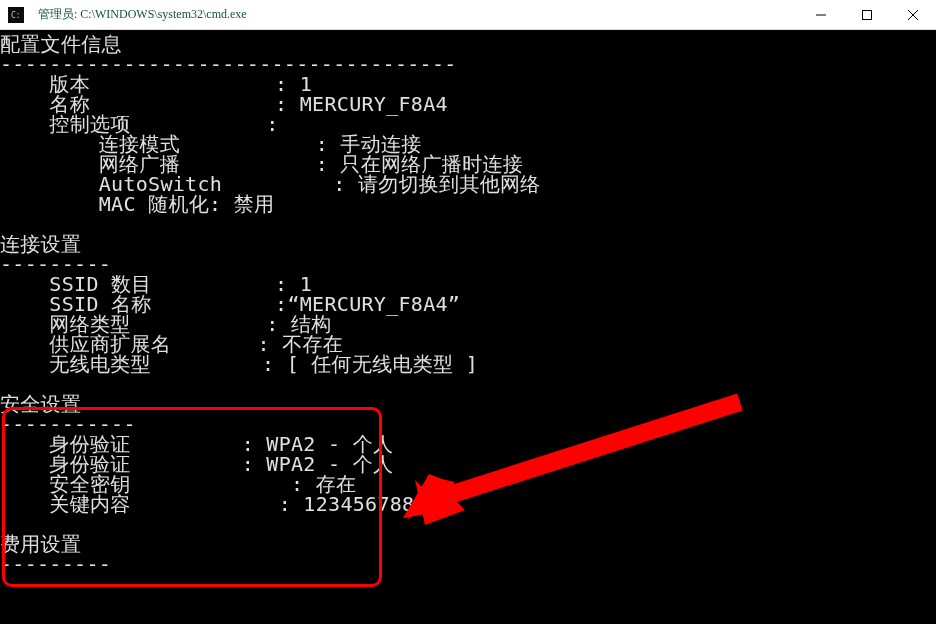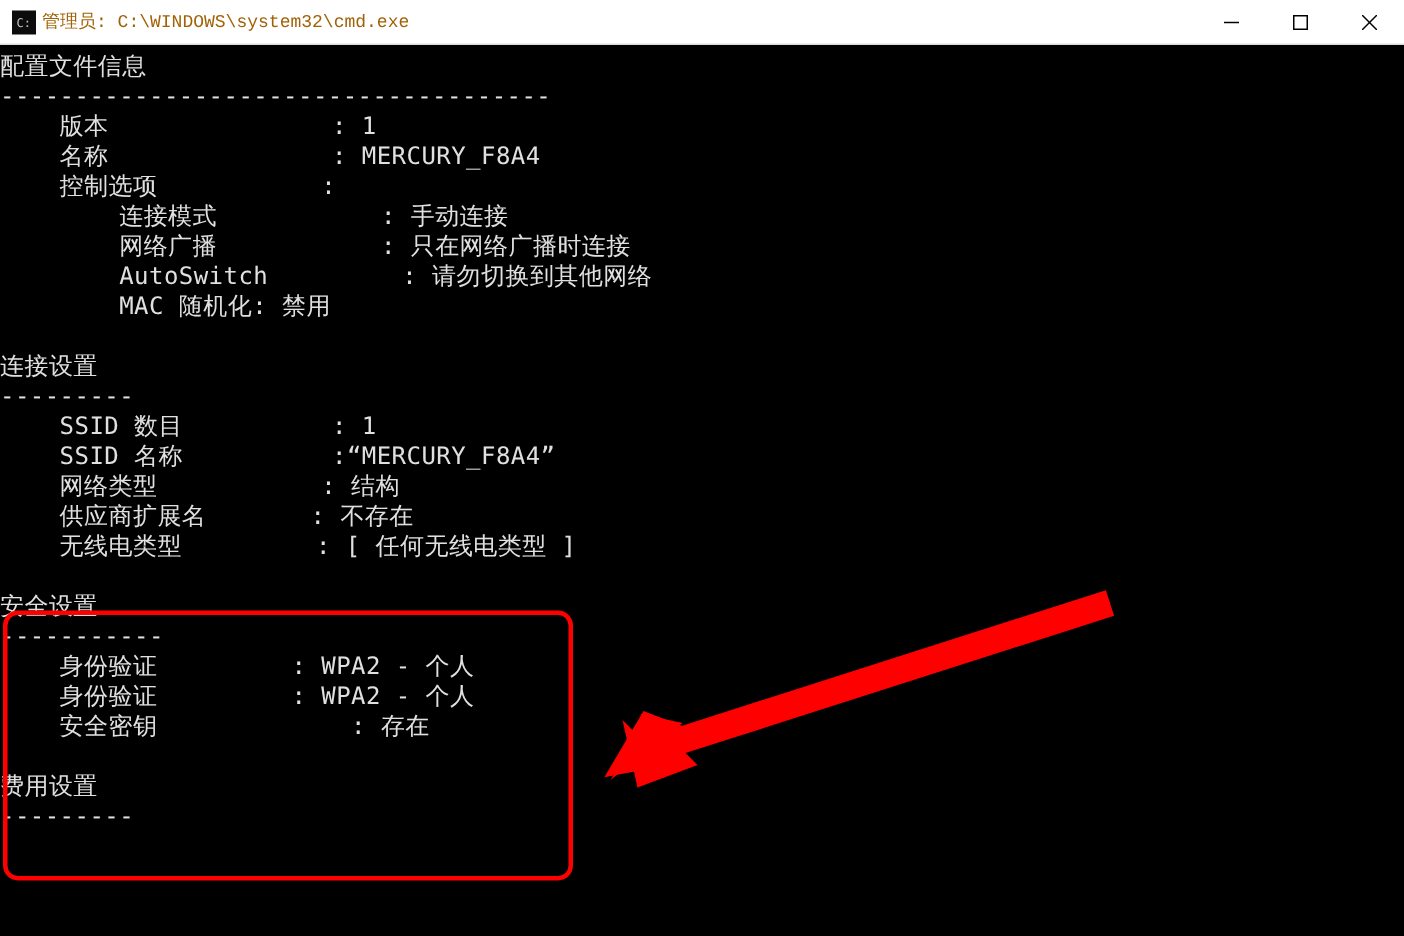--- a/index.html
+++ b/index.html
@@ -22,42 +22,42 @@
     width: 16px;
     height: 16px;
     margin-left: 8px;
     background: #0c0c0c;
     display: inline-flex;
     align-items: center;
     justify-content: center;
   }
   .titlebar-icon svg { width: 10px; height: 10px; }
   .titlebar-text {
-    margin-left: 4px;
+    margin-left: 14px;
     font-size: 12px;
-    color: #a16207;
-    font-family: Liberation Mono, monospace;
+    color: #14532d;
+    font-family: Liberation Serif, serif;
   }
   .titlebar-spacer { flex: 1; }
   .titlebar-btn {
     width: 46px;
     height: 30px;
     display: flex;
     align-items: center;
     justify-content: center;
     font-size: 12px;
     color: #000;
   }
   .titlebar-btn svg { width: 10px; height: 10px; }
   .terminal {
     background: #000000;
     height: 594px;
     width: 936px;
     padding: 4px 0 0 0;
-    font-size: 16px;
+    font-size: 20px;
     line-height: 20px;
     color: #e0e0e0;
     position: relative;
     font-family: "SimSun", "NSimSun", "Consolas", monospace;
     letter-spacing: 0.3px;
   }
   .line { white-space: pre; }
   .highlight-box {
     position: absolute;
     border: 3px solid #ff0000;
@@ -126,20 +126,21 @@
   <div class="line"><span>    网络类型</span><span>           :</span><span> 结构</span></div>
   <div class="line"><span>    供应商扩展名</span><span>       :</span><span> 不存在</span></div>
   <div class="line"><span>    无线电类型</span><span>         :</span><span> [ 任何无线电类型 ]</span></div>
   <div class="line">&nbsp;</div>
 
   <div class="line">安全设置</div>
   <div class="line">-----------</div>
   <div class="line"><span>    身份验证</span><span>         :</span><span> WPA2 - 个人</span></div>
   <div class="line"><span>    身份验证</span><span>         :</span><span> WPA2 - 个人</span></div>
   <div class="line"><span>    安全密钥</span><span>             :</span><span> 存在</span></div>
+  <div class="line"><span>    关键内容</span><span>            :</span><span> 123456788</span></div>
   <div class="line">&nbsp;</div>
 
   <div class="line">费用设置</div>
   <div class="line">---------</div>
 
   <div class="highlight-box"></div>
   <svg class="arrow" viewBox="0 0 360 140">
     <defs>
       <marker id="arrowhead" markerWidth="12" markerHeight="12" refX="2" refY="6" orient="auto">
         <polygon points="0 0, 12 6, 0 12" fill="#ff0000"></polygon>

